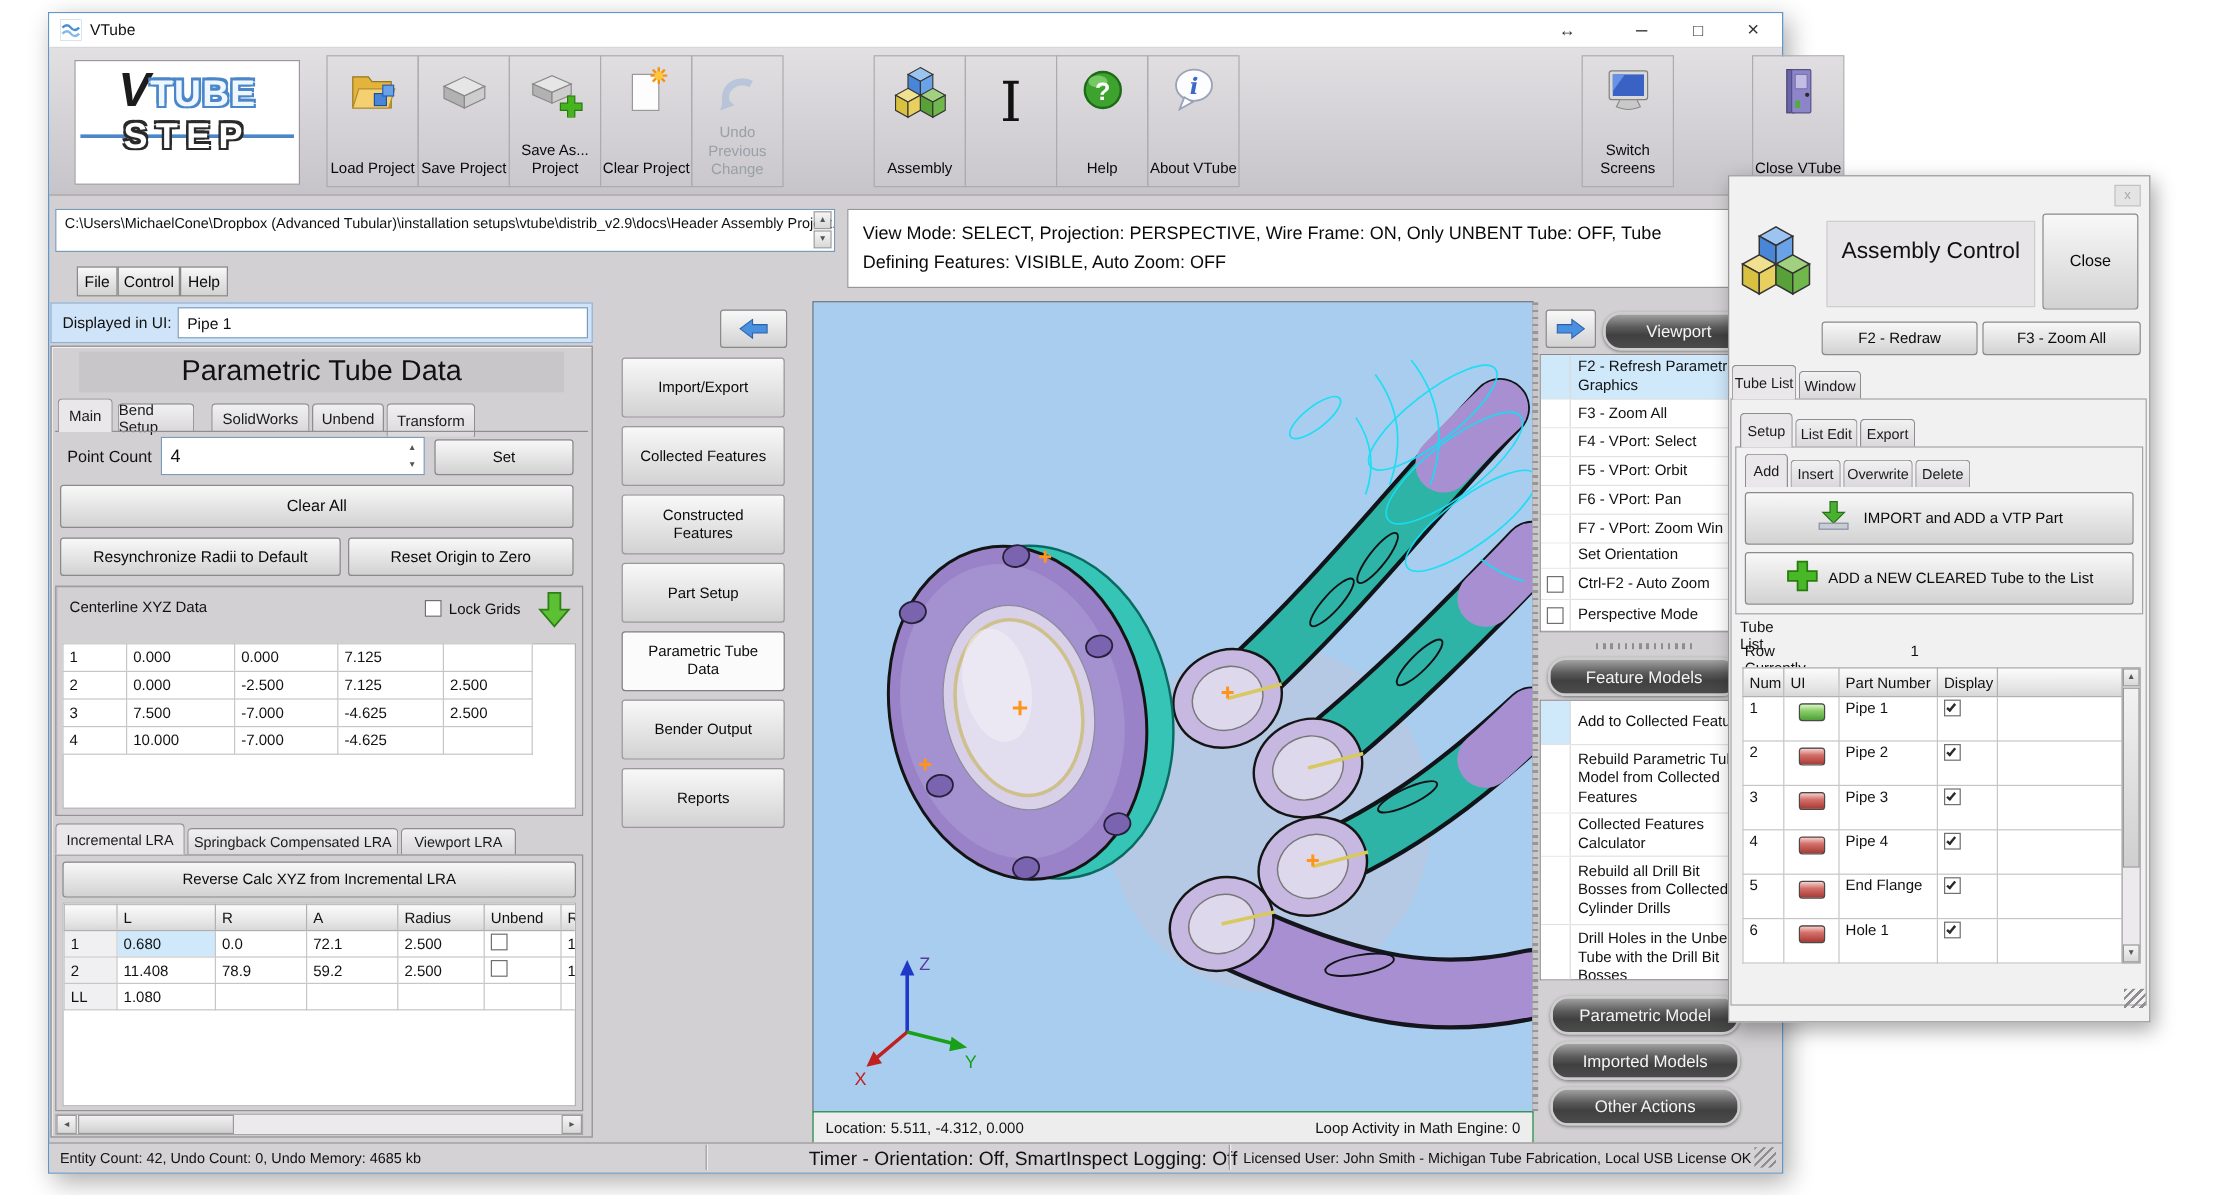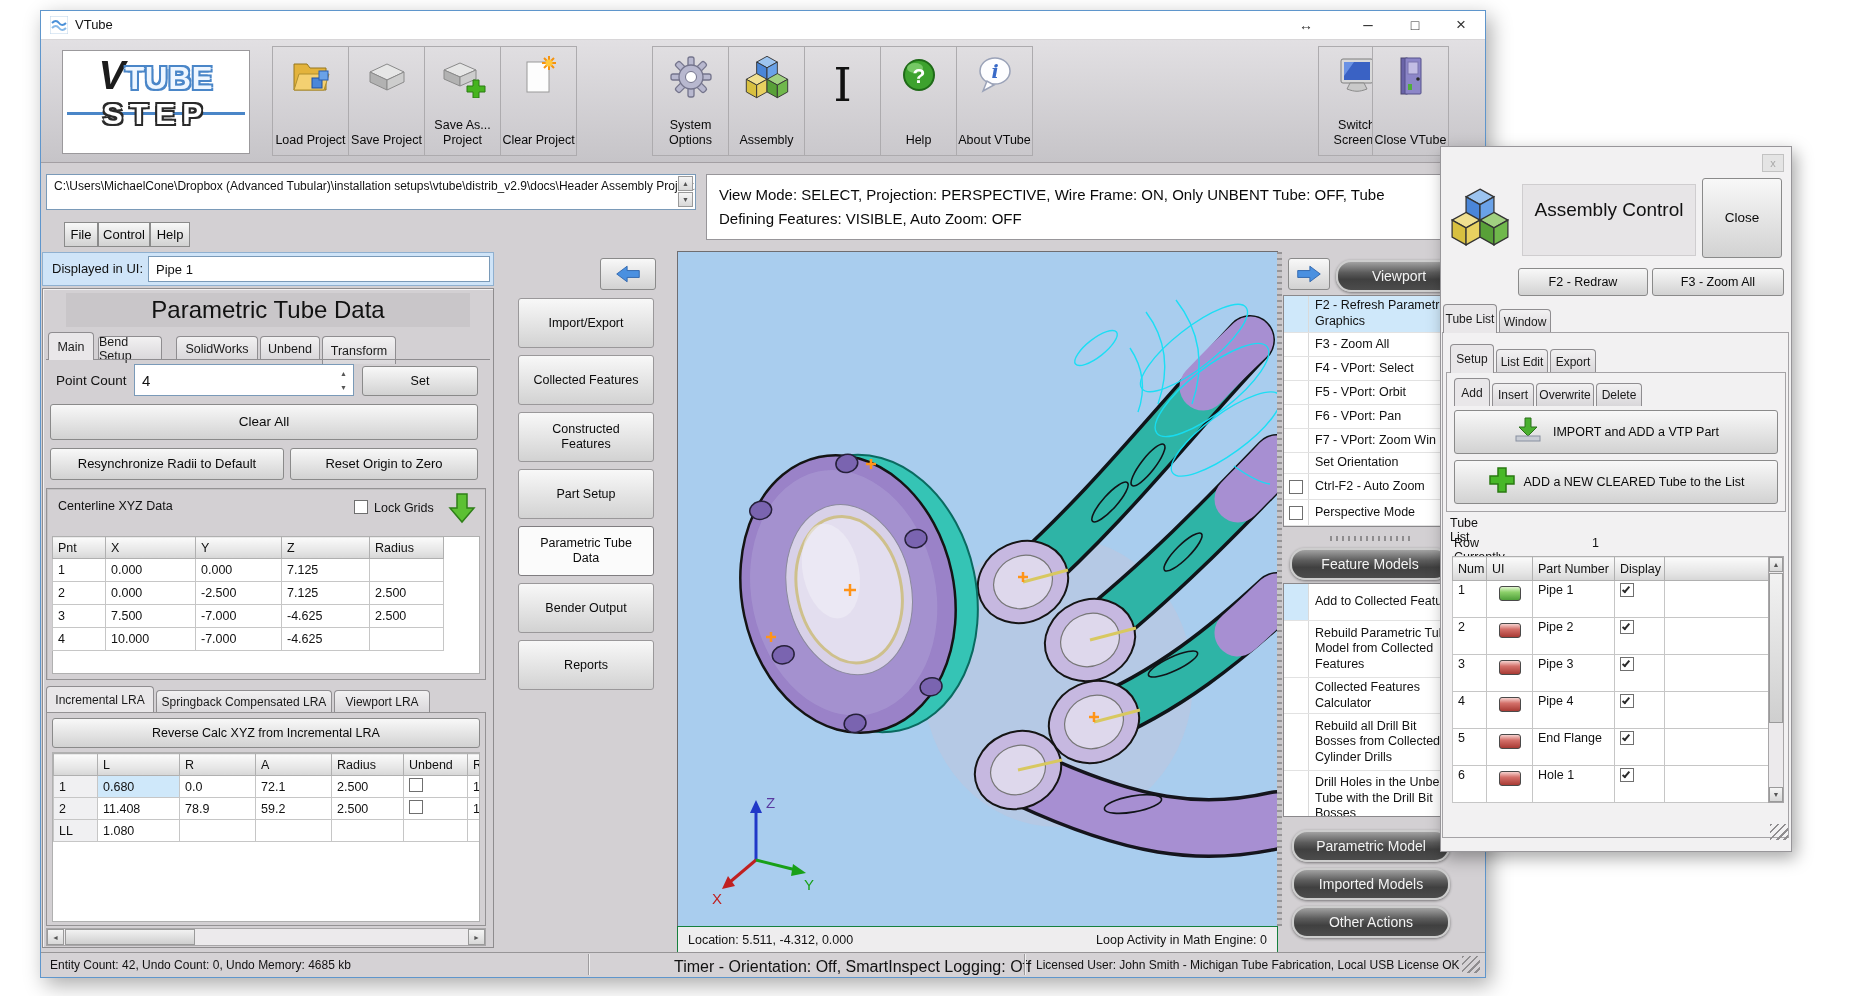--- a/index.html
+++ b/index.html
@@ -122,32 +122,26 @@
           <g stroke="#f5930f" stroke-width="2">
             <line x1="32" y1="2" x2="32" y2="16"></line>
             <line x1="25" y1="9" x2="39" y2="9"></line>
             <line x1="27" y1="4" x2="37" y2="14"></line>
             <line x1="37" y1="4" x2="27" y2="14"></line>
           </g>
           <circle cx="32" cy="9" r="3.5" fill="#ffc83c"></circle>
         </svg></span>
     <div class="tlabel">Clear Project</div>
   </div>
-  <div class="abs tcell" style="left:652px;top:46px;width:77px;height:110px">
-    <span><svg width="46" height="46" viewBox="0 0 46 46">
-          <g fill="#b8b8cf" stroke="#74748c" stroke-width="1.3">
-            <rect x="20" y="3" width="6" height="40" rx="2"></rect>
-            <rect x="20" y="3" width="6" height="40" rx="2" transform="rotate(45 23 23)"></rect>
-            <rect x="20" y="3" width="6" height="40" rx="2" transform="rotate(90 23 23)"></rect>
-            <rect x="20" y="3" width="6" height="40" rx="2" transform="rotate(135 23 23)"></rect>
-            <circle cx="23" cy="23" r="12"></circle>
-          </g>
-          <circle cx="23" cy="23" r="5.5" fill="#fff" stroke="#74748c"></circle>
-        </svg></span>
-    <div class="tlabel">System Options</div>
+  <div class="abs tcell disabled" style="left:576px;top:46px;width:77px;height:110px">
+    <span style="opacity:.55"><svg width="46" height="46" viewBox="0 0 46 46">
+          <path d="M14 34 C8 20 22 10 34 16" stroke="#9fb6d6" stroke-width="6" fill="none"></path>
+          <polygon points="8,38 20,34 12,26" fill="#9fb6d6"></polygon>
+        </svg></span>
+    <div class="tlabel">Undo Previous Change</div>
   </div>
   <div class="abs tcell" style="left:728px;top:46px;width:77px;height:110px">
     <span><svg width="46" height="46" viewBox="0 0 40 40">
           <g stroke="#333" stroke-width=".8">
             <polygon points="20,2 29,7 20,12 11,7" fill="#9cc4f0"></polygon>
             <polygon points="11,7 20,12 20,23 11,18" fill="#4a86d8"></polygon>
             <polygon points="29,7 20,12 20,23 29,18" fill="#6aa2e8"></polygon>
             <polygon points="11,17 20,22 11,27 2,22" fill="#f0e090"></polygon>
             <polygon points="2,22 11,27 11,38 2,33" fill="#d8c040"></polygon>
             <polygon points="20,22 11,27 11,38 20,33" fill="#e8d060"></polygon>
@@ -180,21 +174,21 @@
   </div>
   <div class="abs tcell" style="left:1318px;top:46px;width:77px;height:110px">
     <span><svg width="46" height="46" viewBox="0 0 46 46">
           <rect x="7" y="5" width="32" height="24" rx="2" fill="#d9d9d9" stroke="#7f7f7f"></rect>
           <rect x="10" y="8" width="26" height="18" fill="#3a62c4"></rect>
           <path d="M10 8 l10 0 -10 14z" fill="#6a92e4"></path>
           <path d="M16 29 h14 l3 6 c-8 3 -12 3 -20 0z" fill="#c9c9c9" stroke="#8a8a8a"></path>
         </svg></span>
     <div class="tlabel">Switch Screens</div>
   </div>
-  <div class="abs tcell" style="left:1372px;top:46px;width:77px;height:110px">
+  <div class="abs tcell" style="left:1460px;top:46px;width:77px;height:110px">
     <span><svg width="44" height="46" viewBox="0 0 44 46">
           <rect x="12" y="4" width="6" height="36" fill="#6a64a8" stroke="#4a4470"></rect>
           <rect x="16" y="4" width="16" height="36" rx="1" fill="#8c86c8" stroke="#55508a"></rect>
           <rect x="19" y="8" width="10" height="12" fill="#c2bde4" stroke="#7a74ae"></rect>
           <circle cx="29" cy="25" r="1.8" fill="#2a2a2a"></circle>
           <rect x="19" y="30" width="4" height="6" fill="#4fae3a"></rect>
         </svg></span>
     <div class="tlabel">Close VTube</div>
   </div>
 
@@ -249,27 +243,20 @@
   <div class="abs" style="left:52px;top:536px;width:428px;height:138px;background:#fff;border:1px solid #b0b0b0"></div>
   <table class="grid abs" style="left:52px;top:536px;width:391px">
     <colgroup>
         <col style="width:53px">
         <col style="width:90px">
         <col style="width:86px">
         <col style="width:88px">
         <col style="width:74px">
       </colgroup>
     <tbody>
-        <tr style="height:22px">
-      <th>Pnt</th>
-      <th>X</th>
-      <th>Y</th>
-      <th>Z</th>
-      <th>Radius</th>
-    </tr>
     <tr style="height:23px">
           <td>1</td>
           <td>0.000</td>
           <td>0.000</td>
           <td>7.125</td>
           <td></td>
         </tr>
     <tr style="height:23px">
           <td>2</td>
           <td>0.000</td>

